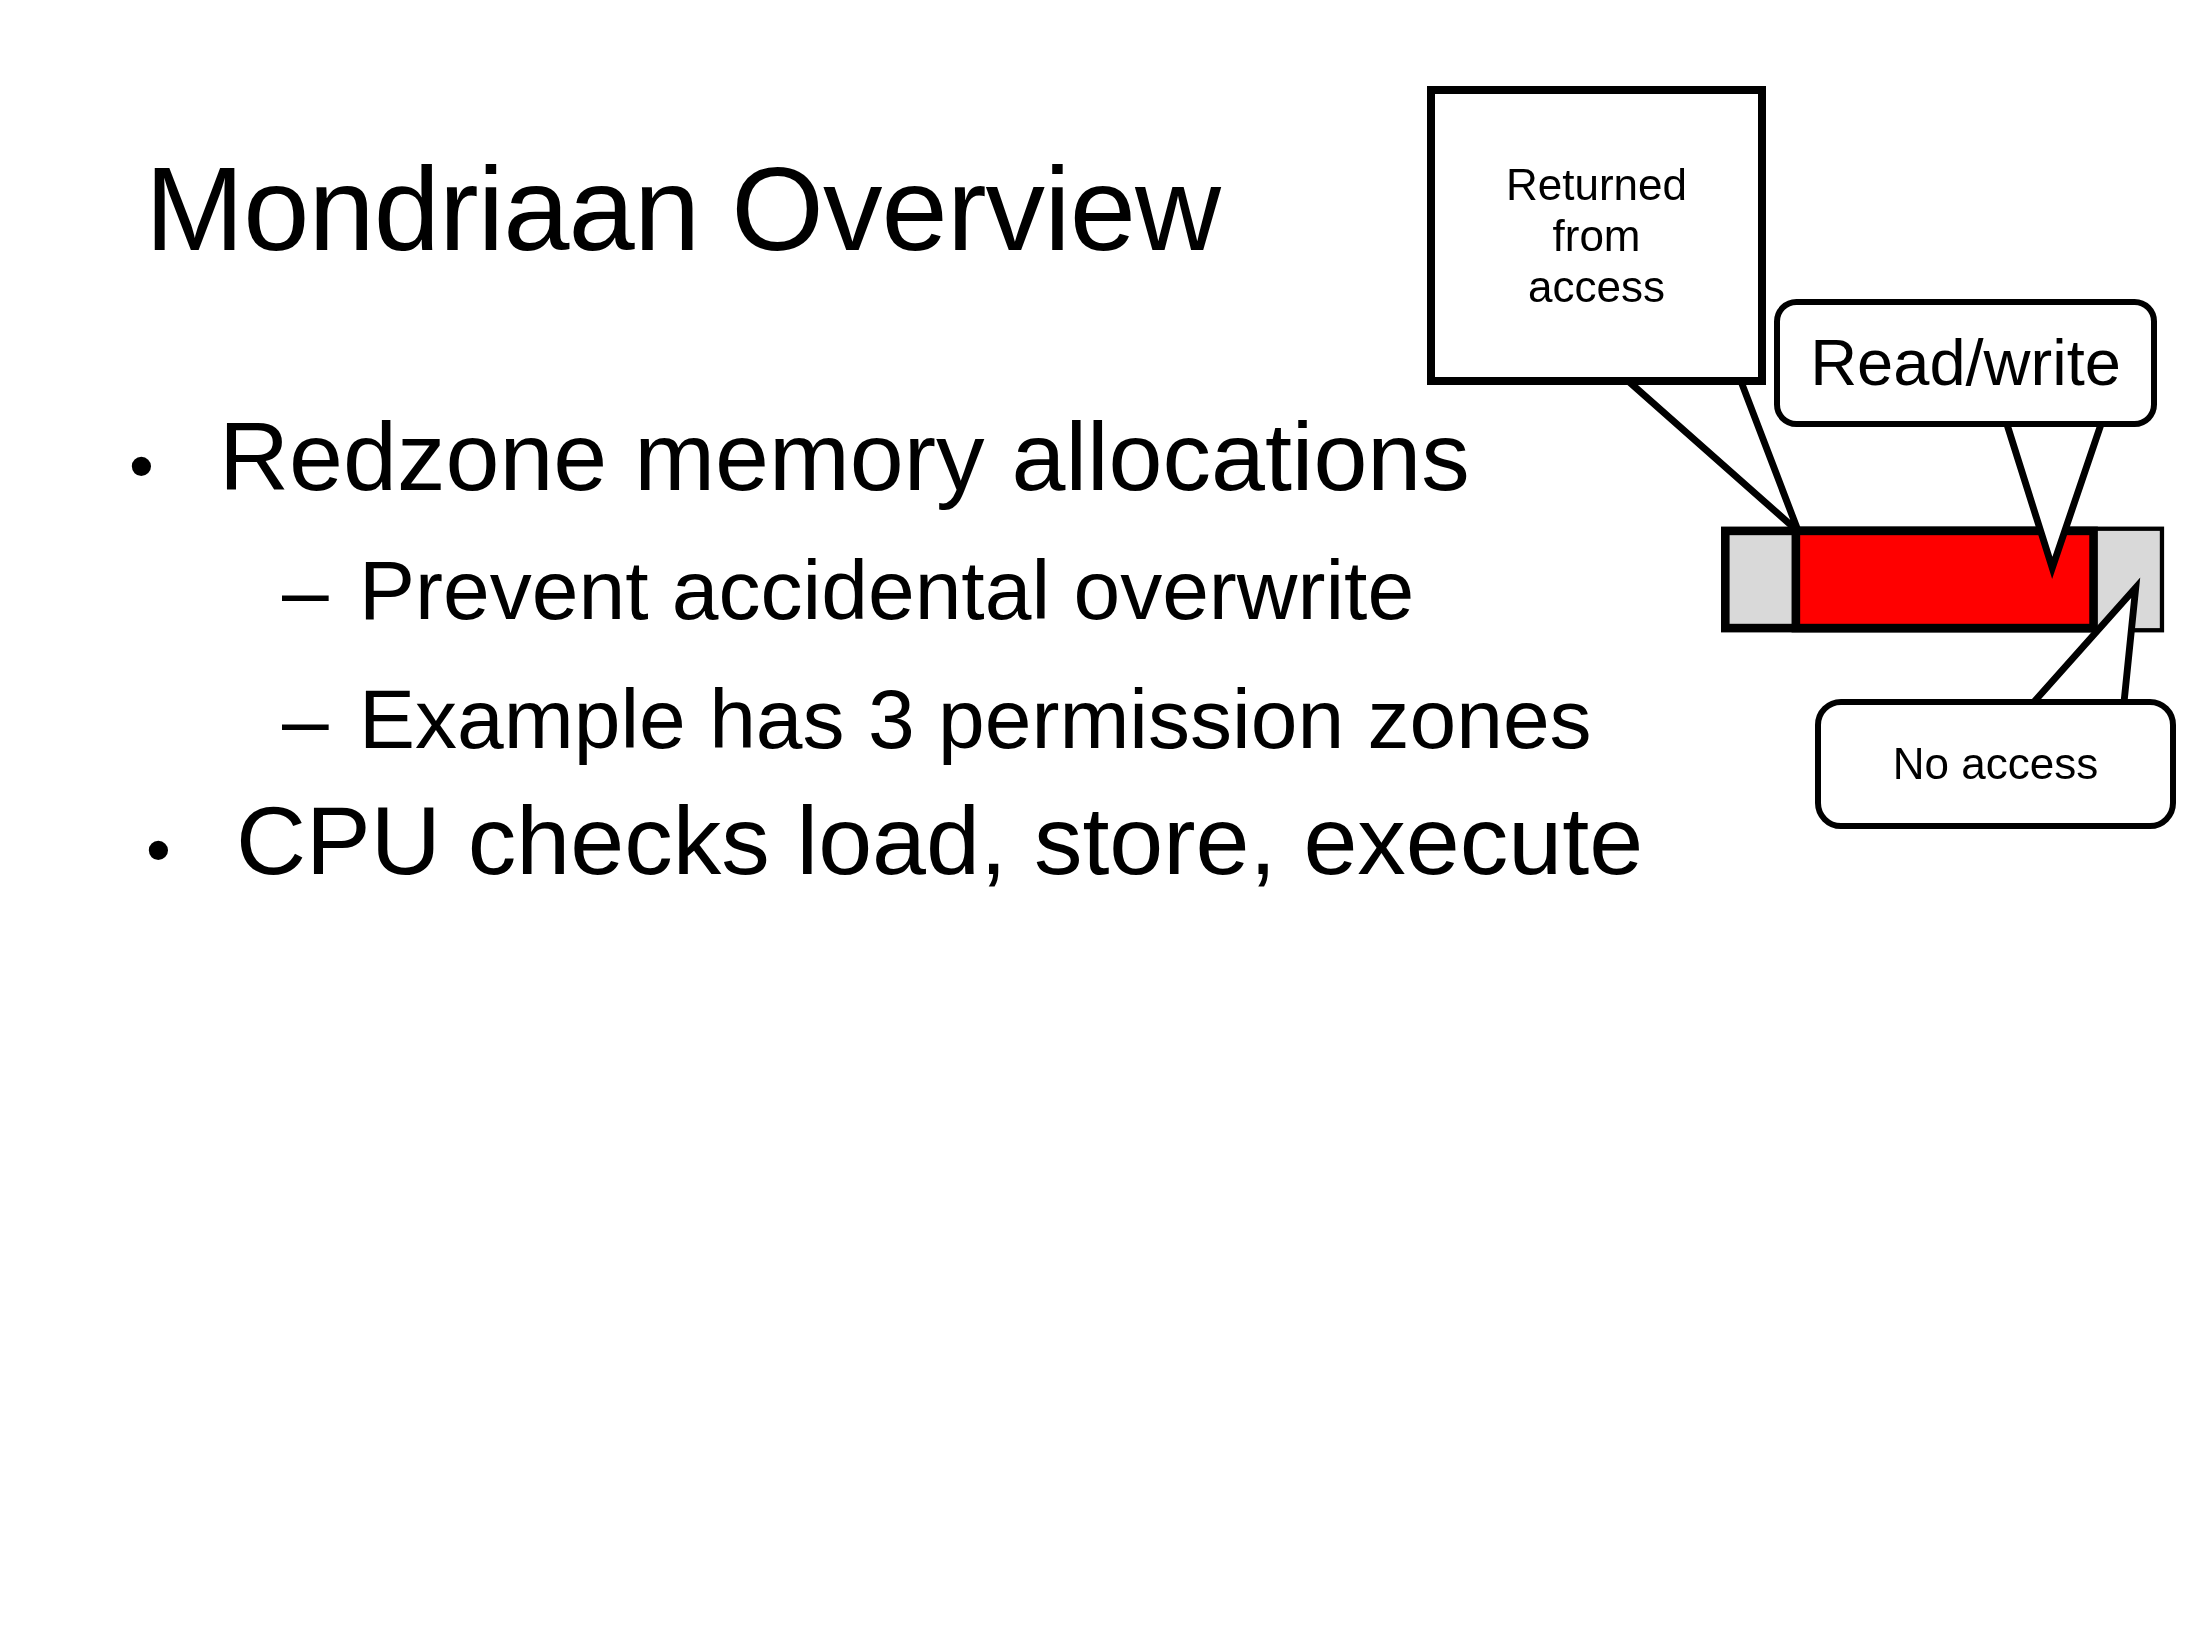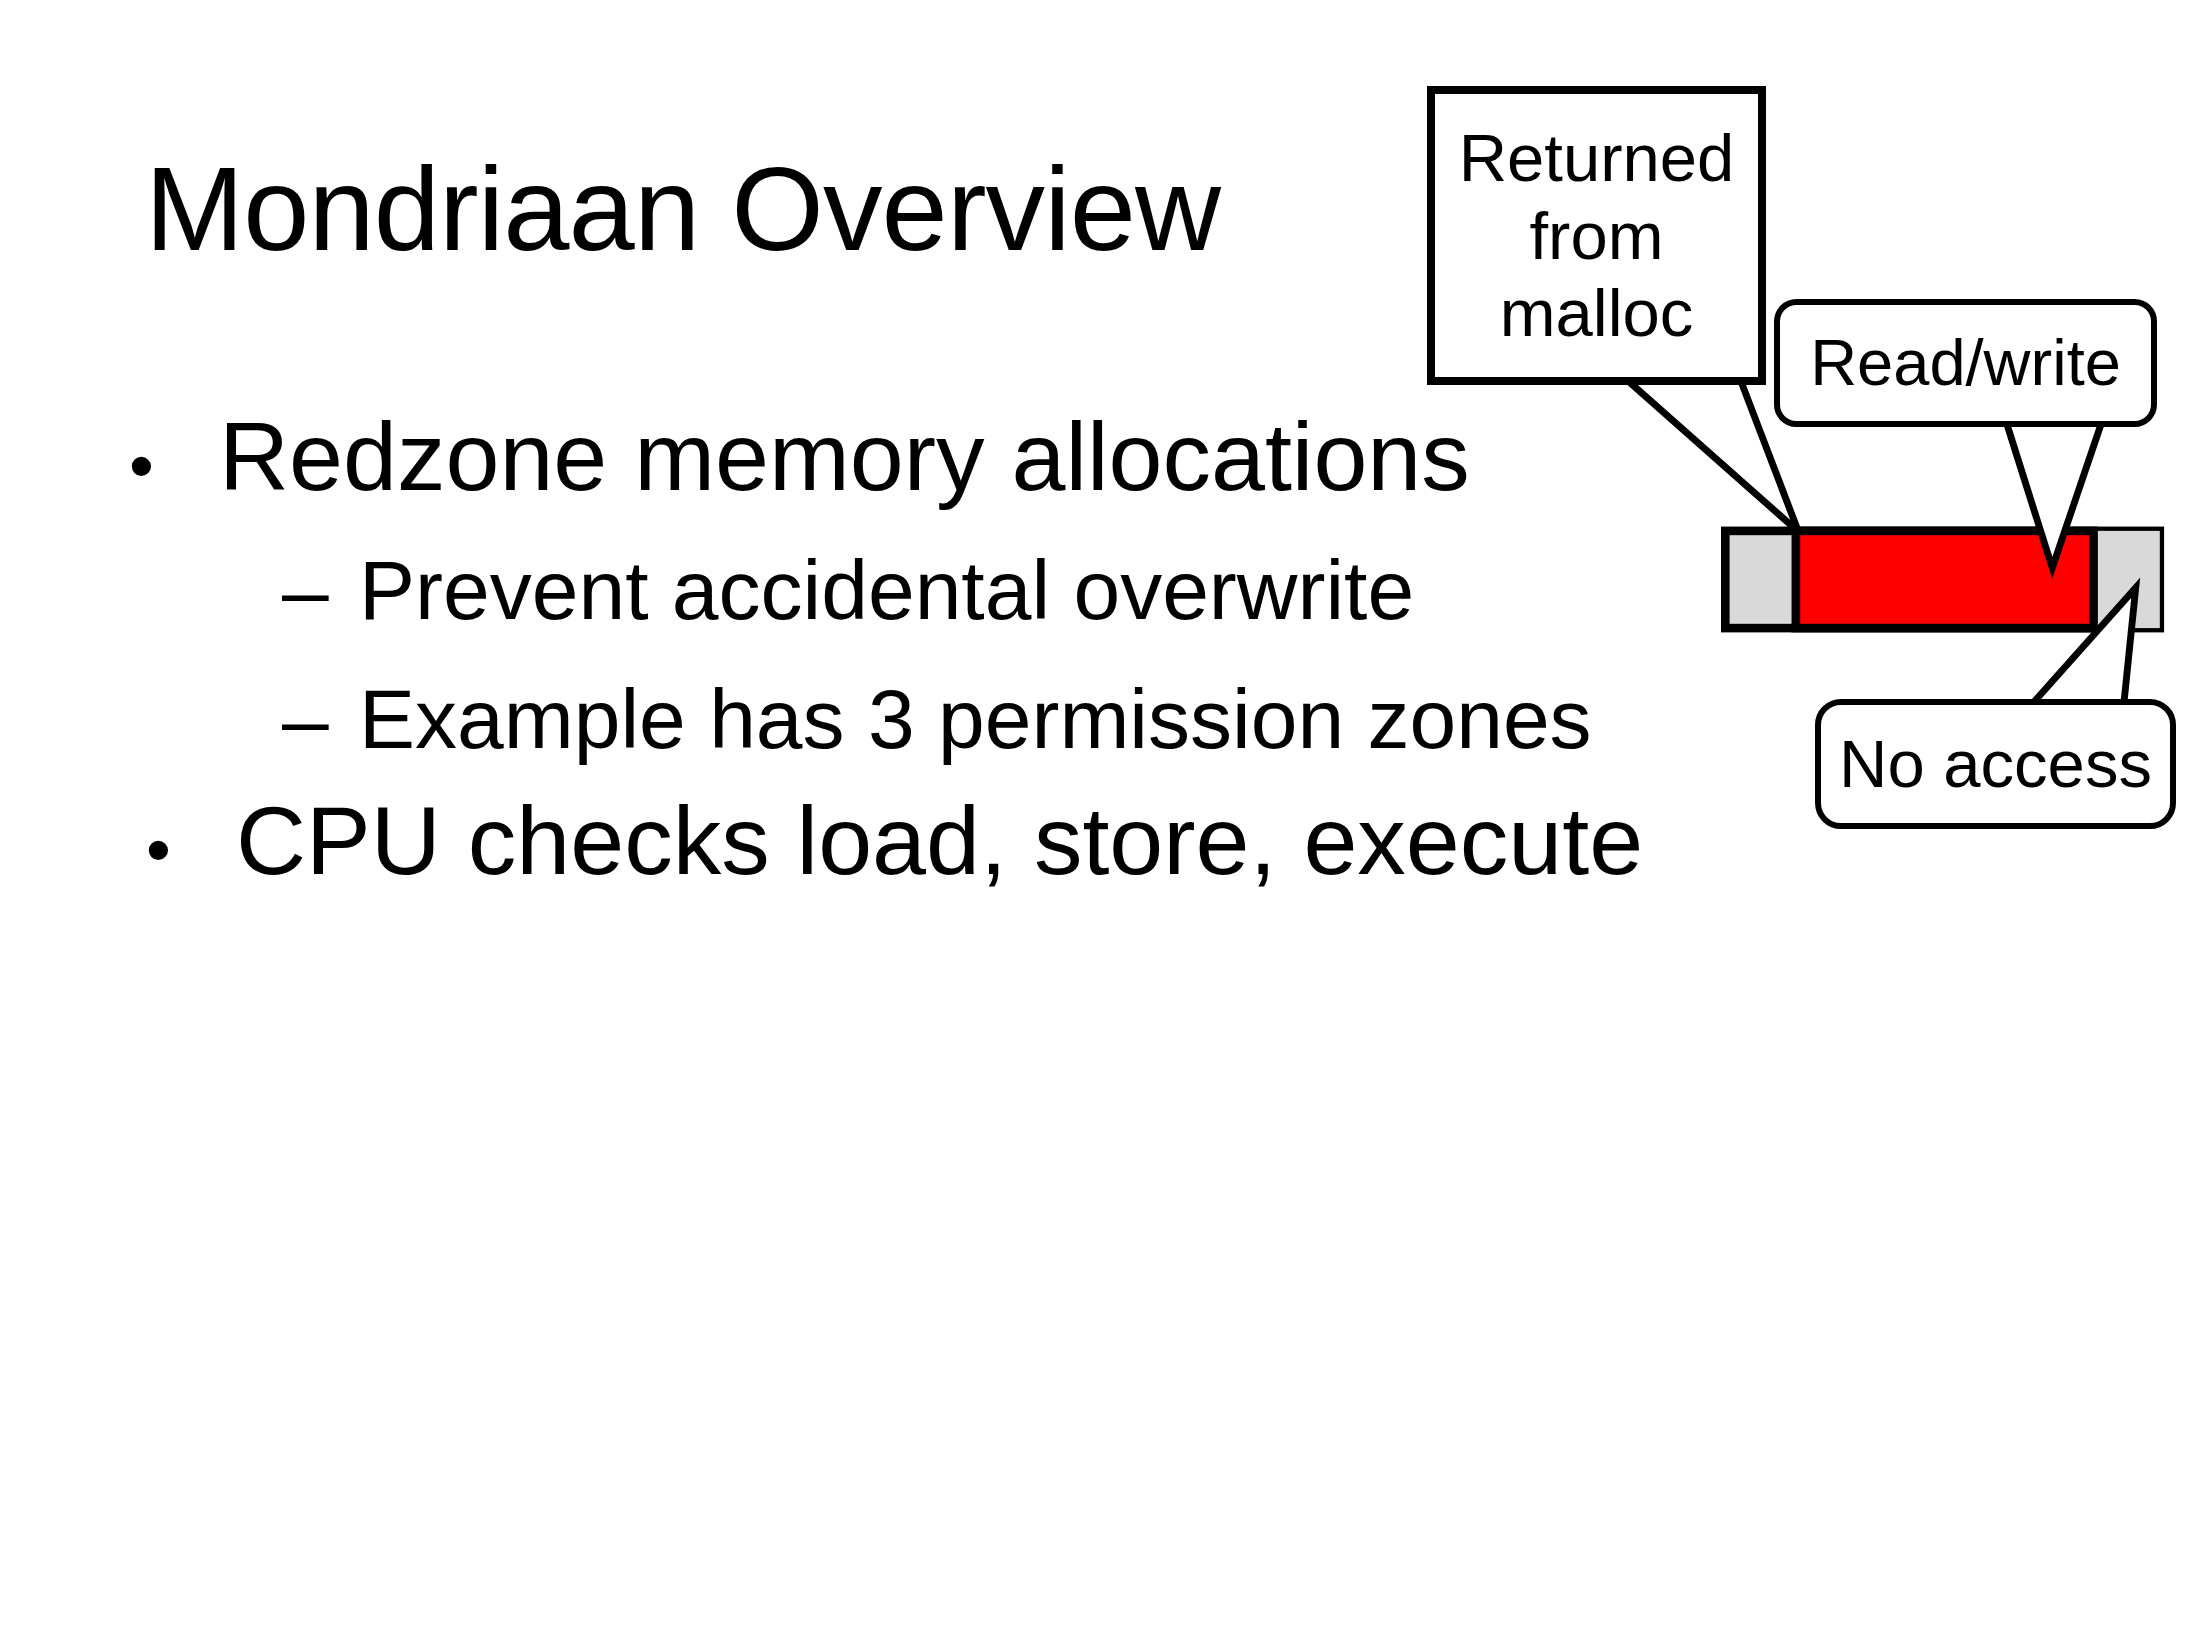--- a/index.html
+++ b/index.html
@@ -55,21 +55,21 @@
     position: absolute;
     background: #ffffff;
     border: 8.6px solid #000000;
     box-sizing: border-box;
     display: flex;
     flex-direction: column;
     align-items: center;
     justify-content: center;
     text-align: center;
     z-index: 2;
-    font-size: 67px;
+    font-size: 44px;
     line-height: 1.16;
   }
   .callout-malloc {
     left: 1427px;
     top: 86px;
     width: 339px;
     height: 299px;
   }
   .callout-readwrite {
     left: 1774px;
@@ -116,21 +116,21 @@
     <rect x="2087" y="617" width="346" height="113" stroke="#000000" stroke-width="10" fill="#ff0000"></rect>
 
     <polygon points="1889,440 2022,440 2090,618" fill="#ffffff" stroke="#000000" stroke-width="8"></polygon>
     <polygon points="2332,492 2442,492 2385,660" fill="#ffffff" stroke="#000000" stroke-width="8"></polygon>
     <polygon points="2360,820 2468,820 2482,683" fill="#ffffff" stroke="#000000" stroke-width="8"></polygon>
   </svg>
 
   <div class="callout callout-malloc">
     <div>Returned</div>
     <div>from</div>
-    <div>malloc</div>
+    <div>access</div>
   </div>
 
   <div class="callout callout-noaccess">
     <div>No access</div>
   </div>
 
   <div class="callout callout-readwrite">
     <div>Read/write</div>
   </div>
 

